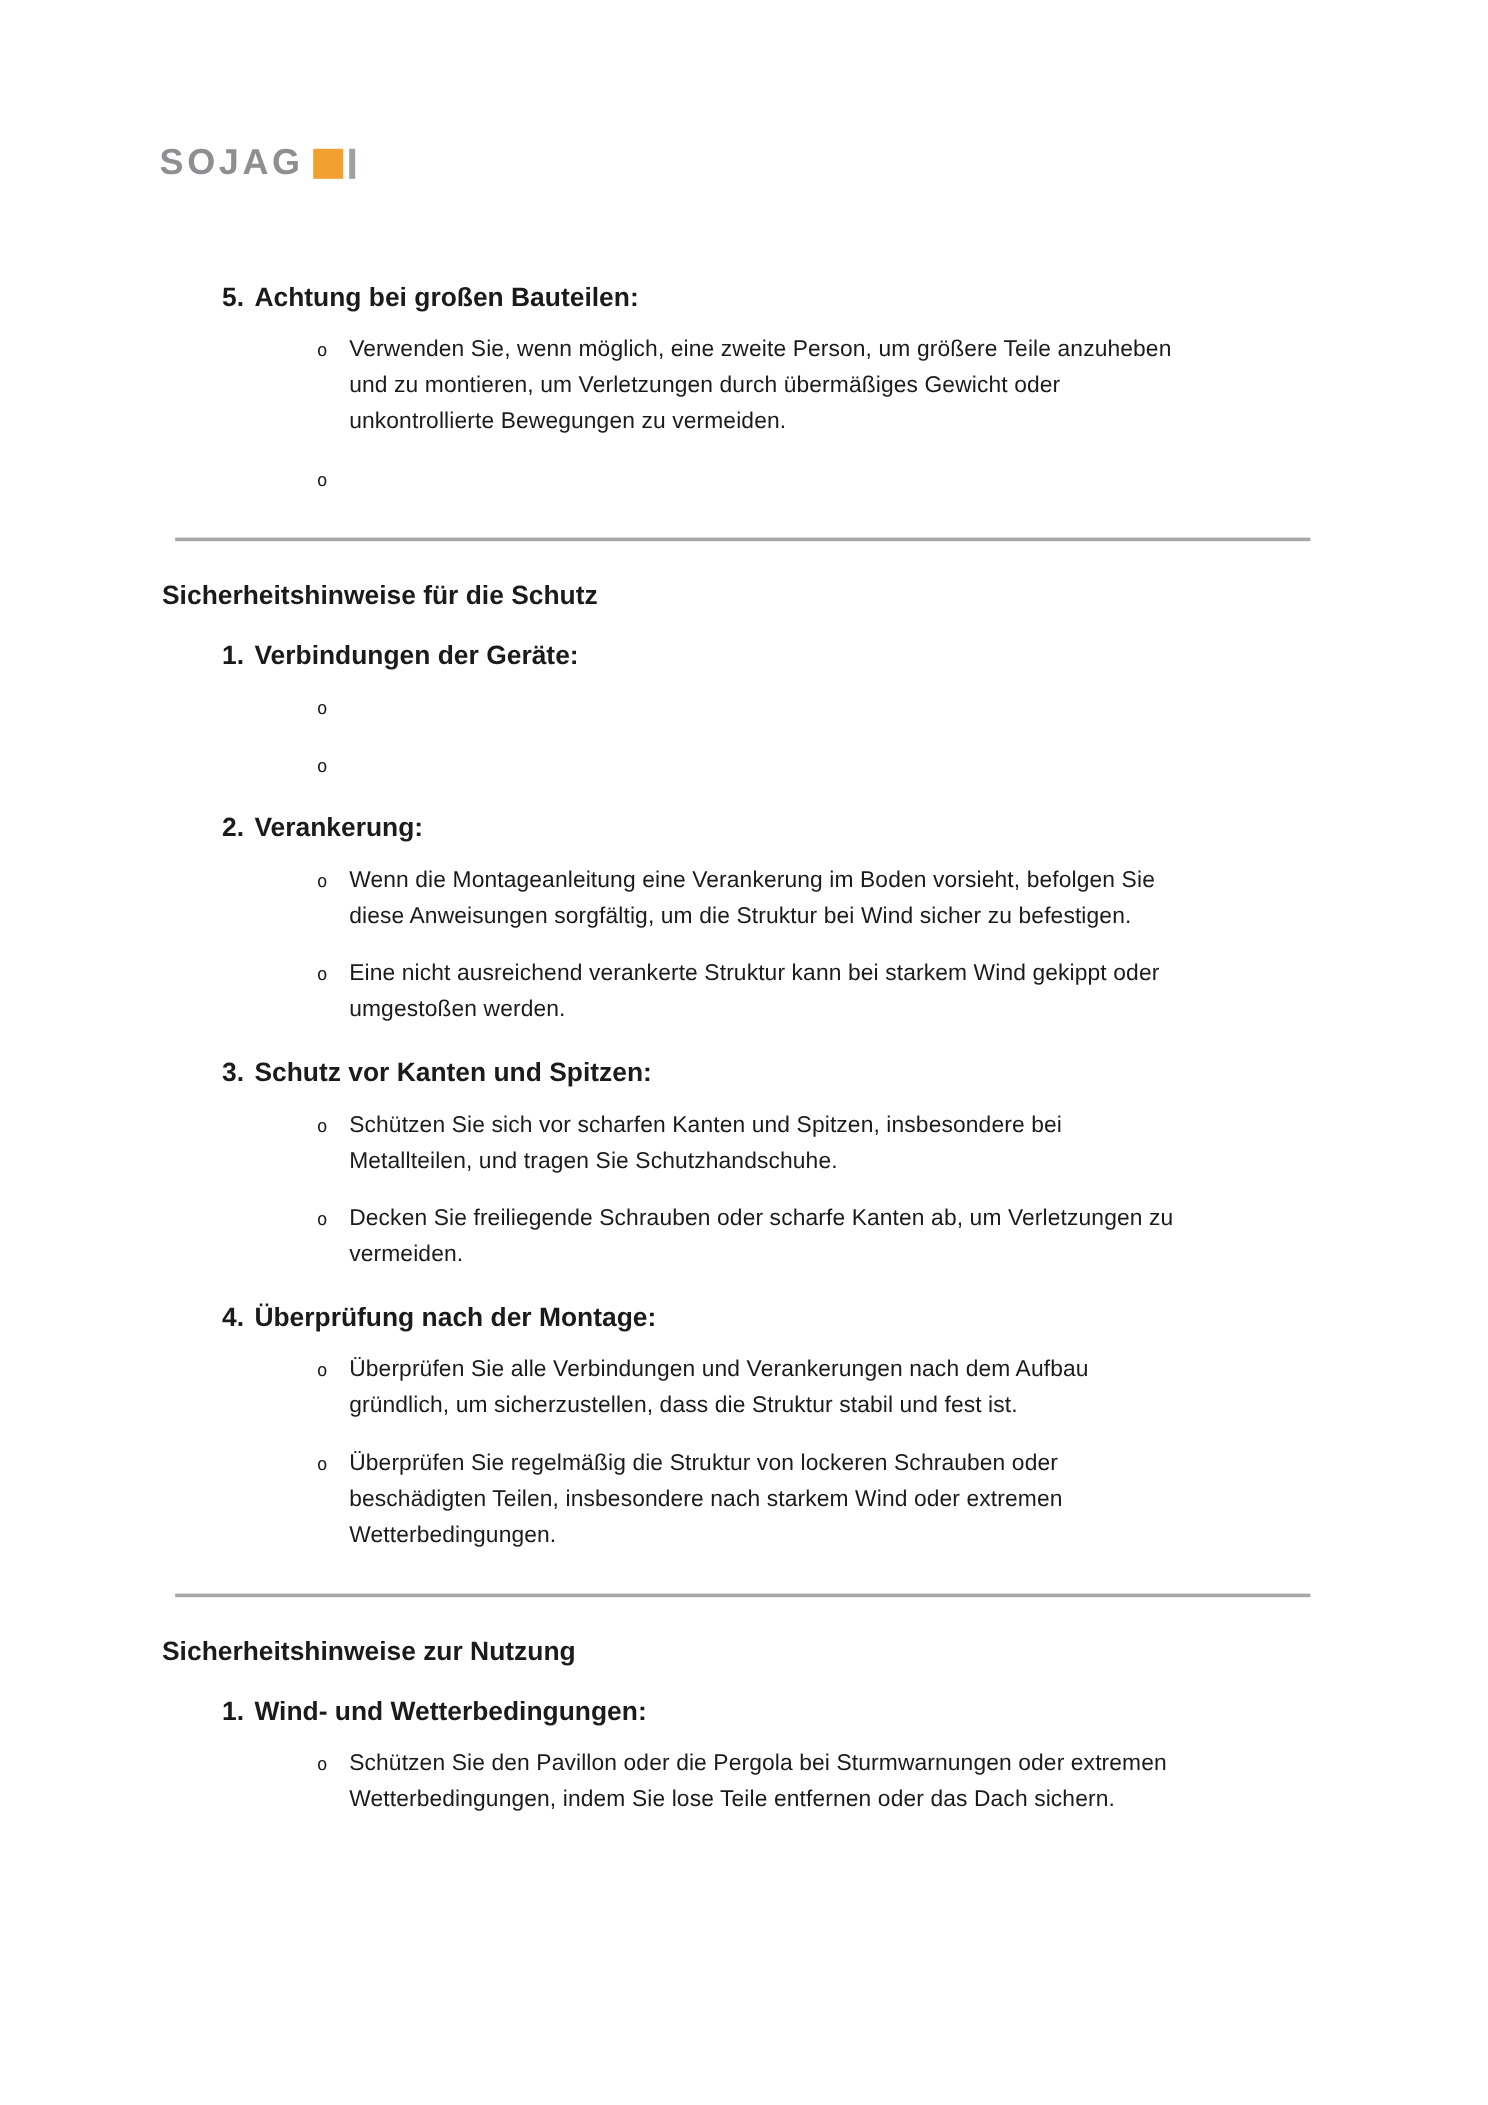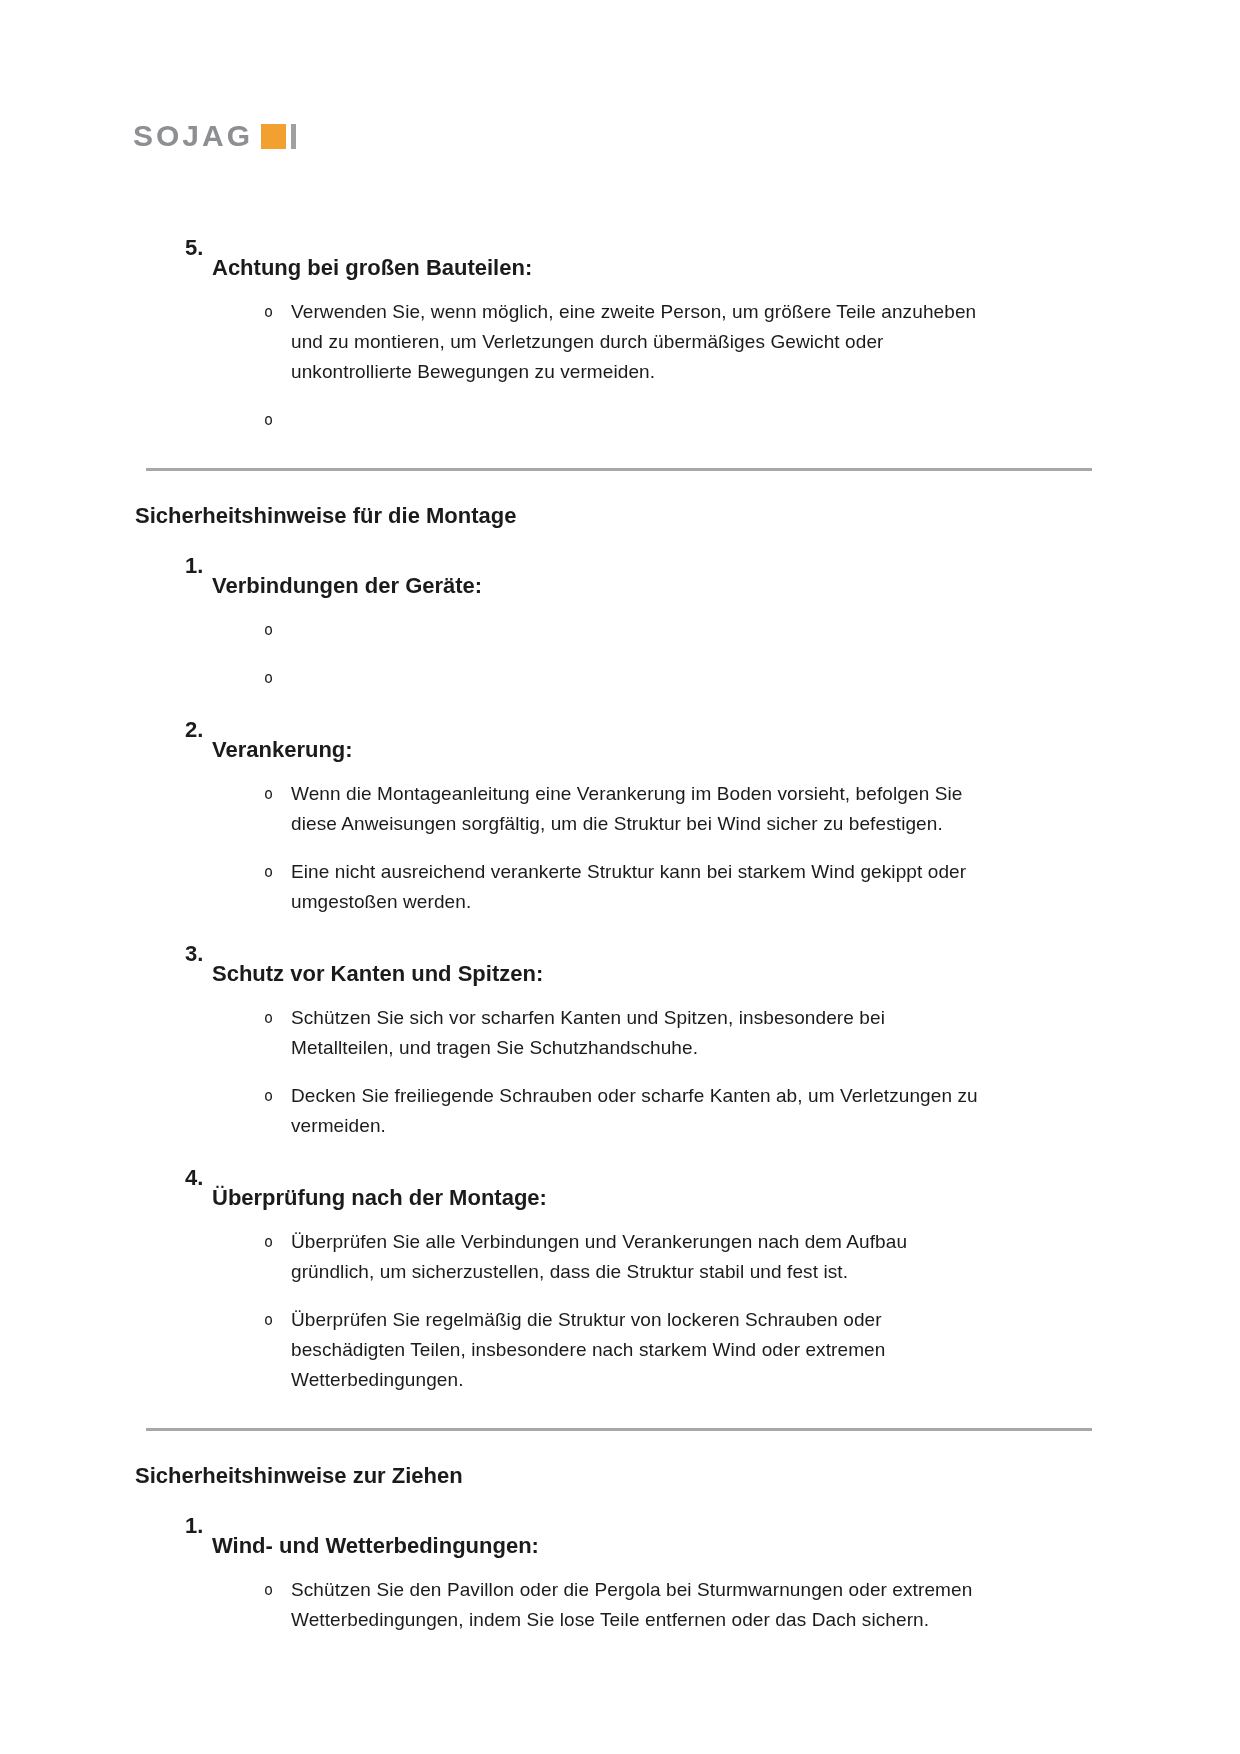--- a/index.html
+++ b/index.html
@@ -57,21 +57,21 @@
     font-weight: bold;
     font-size: 22px;
     line-height: 30px;
     margin: 0;
   }
   .item-num {
     margin-left: 52px;
     width: 27px;
     flex: 0 0 27px;
   }
-  .item-label { flex: 1; margin-top: 20px; }
+  .item-label { flex: 1; }
 
   
   .bullet { display: flex; }
   .item-title + .bullet { margin-top: 14px; }
   .bullet + .bullet { margin-top: 18px; }
   .bullet-marker {
     margin-left: 131px;
     width: 27px;
     flex: 0 0 27px;
     font-family: "DejaVu Sans Mono", monospace;
@@ -124,21 +124,21 @@
 und zu montieren, um Verletzungen durch übermäßiges Gewicht oder
 unkontrollierte Bewegungen zu vermeiden.</p>
       </div>
       <div class="bullet">
         <span class="bullet-marker">o</span>
       </div>
     </div>
 
     <hr class="divider">
 
-    <h2 class="section-heading">Sicherheitshinweise für die Montage</h2>
+    <h2 class="section-heading">Sicherheitshinweise für die Schutz</h2>
 
     <div class="item">
       <div class="item-title">
         <span class="item-num">1.</span>
         <span class="item-label">Verbindungen der Geräte:</span>
       </div>
       <div class="bullet">
         <span class="bullet-marker">o</span>
       </div>
       <div class="bullet">
@@ -193,21 +193,21 @@
       <div class="bullet">
         <span class="bullet-marker">o</span>
         <p class="bullet-text">Überprüfen Sie regelmäßig die Struktur von lockeren Schrauben oder
 beschädigten Teilen, insbesondere nach starkem Wind oder extremen
 Wetterbedingungen.</p>
       </div>
     </div>
 
     <hr class="divider">
 
-    <h2 class="section-heading">Sicherheitshinweise zur Ziehen</h2>
+    <h2 class="section-heading">Sicherheitshinweise zur Nutzung</h2>
 
     <div class="item">
       <div class="item-title">
         <span class="item-num">1.</span>
         <span class="item-label">Wind- und Wetterbedingungen:</span>
       </div>
       <div class="bullet">
         <span class="bullet-marker">o</span>
         <p class="bullet-text">Schützen Sie den Pavillon oder die Pergola bei Sturmwarnungen oder extremen
 Wetterbedingungen, indem Sie lose Teile entfernen oder das Dach sichern.</p>

